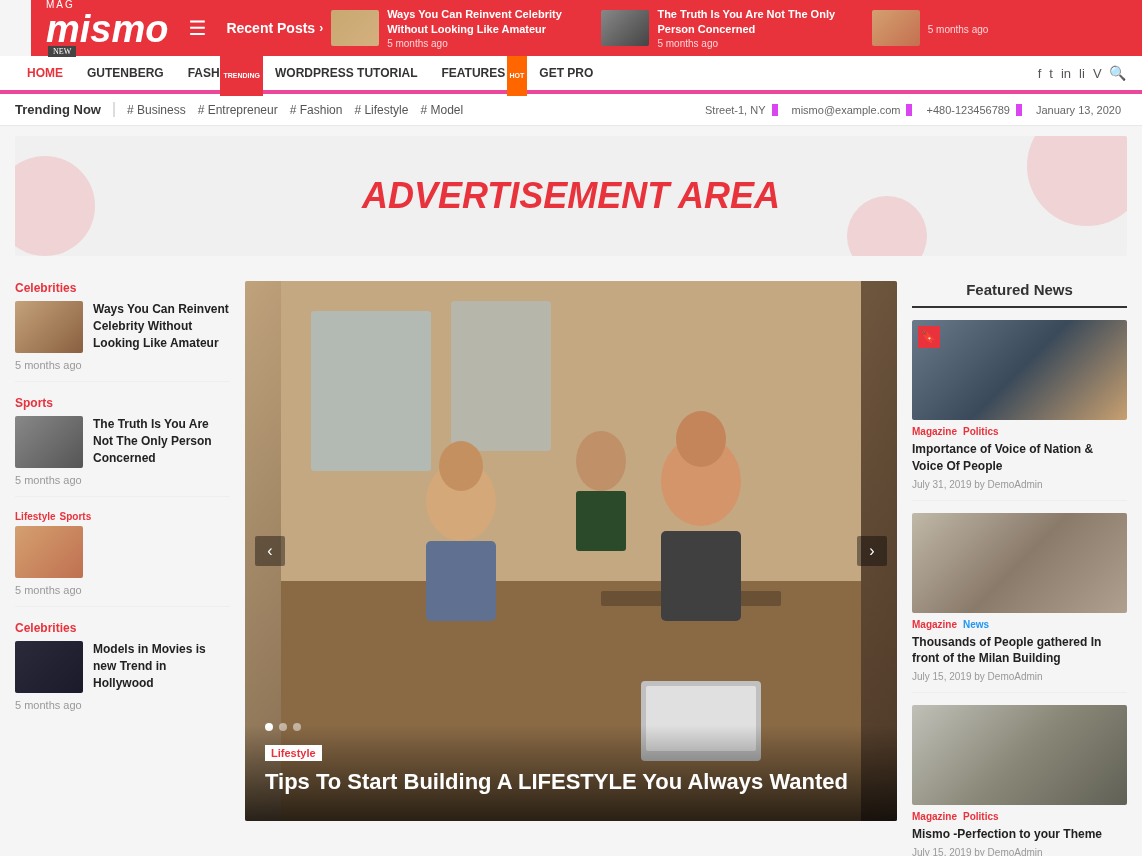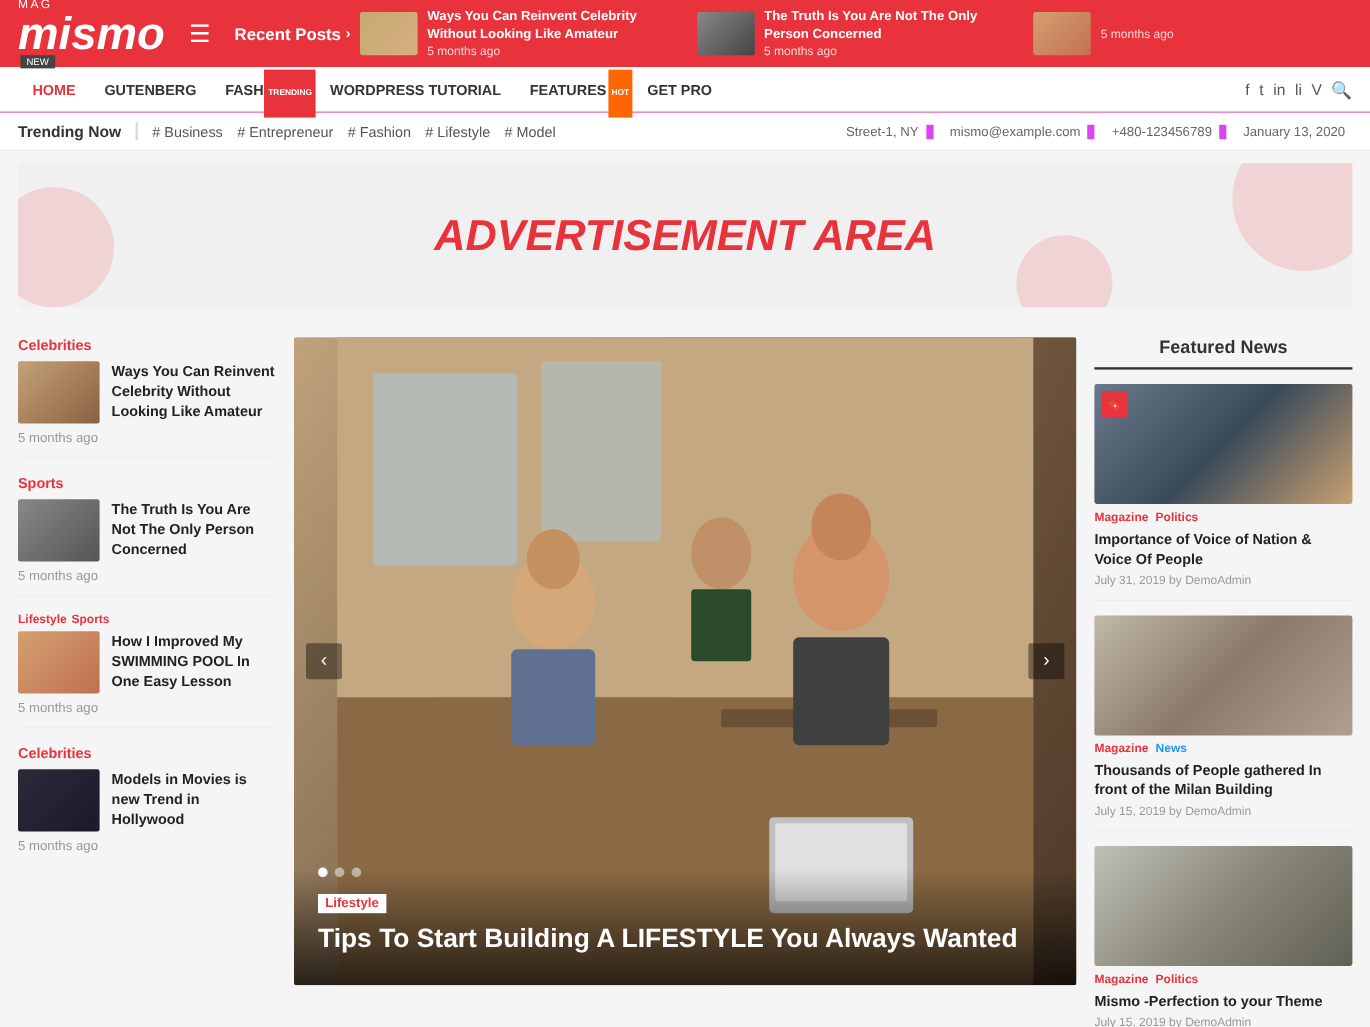--- a/index.html
+++ b/index.html
@@ -6,38 +6,40 @@
     body { font-family: Arial, sans-serif; font-size: 13px; color: #333; background: #f5f5f5; }
 
     
     .top-header {
       background: #e8323c;
       display: flex;
       align-items: center;
       padding: 16px 15px;
       height: 56px;
       color: white;
+      margin-left: 31px;
     }
     .logo-area {
       display: flex;
       flex-direction: column;
       margin-right: 20px;
       min-width: 110px;
     }
     .logo-mag { font-size: 10px; letter-spacing: 2px; text-transform: uppercase; }
     .logo-mismo { font-size: 38px; font-weight: 900; font-style: italic; line-height: 1; }
     .logo-new-badge {
       background: #444;
       color: white;
       font-size: 8px;
       padding: 1px 5px;
       text-align: center;
       margin-top: -2px;
       align-self: flex-start;
       margin-left: 2px;
+      font-family: Liberation Serif, serif;
     }
     .hamburger-icon {
       color: white;
       font-size: 20px;
       margin-right: 20px;
       cursor: pointer;
     }
     .recent-posts-section {
       display: flex;
       align-items: center;
@@ -83,21 +85,21 @@
       display: -webkit-box;
       -webkit-line-clamp: 2;
       -webkit-box-orient: vertical;
       overflow: hidden;
     }
     .recent-post-time { font-size: 10px; color: rgba(255,255,255,0.8); margin-top: 2px; }
 
     
     .main-nav {
       background: white;
-      border-bottom: 1px solid #ec4899;
+      border-bottom: 4px solid #ec4899;
       display: flex;
       align-items: center;
       padding: 0 15px;
       height: 38px;
     }
     .nav-items { display: flex; align-items: center; gap: 0; flex: 1; }
     .nav-item {
       padding: 0 12px;
       font-size: 12px;
       font-weight: bold;
@@ -445,23 +447,20 @@
     </div>
     <div class="story-time">5 months ago</div>
   </div>
         <div class="story-block">
     <div class="category-tags">
             <span class="cat-tag">Lifestyle</span>
             <span class="cat-tag">Sports</span>
           </div>
     <div class="story-item">
       <div class="story-thumb thumb-swimming"></div>
-      <div class="story-info">
-        <div class="story-title">How I Improved My SWIMMING POOL In One Easy Lesson</div>
-      </div>
     </div>
     <div class="story-time">5 months ago</div>
   </div>
         <div class="story-block">
     <div class="category-label">Celebrities</div>
     <div class="story-item">
       <div class="story-thumb thumb-movies"></div>
       <div class="story-info">
         <div class="story-title">Models in Movies is new Trend in Hollywood</div>
       </div>

